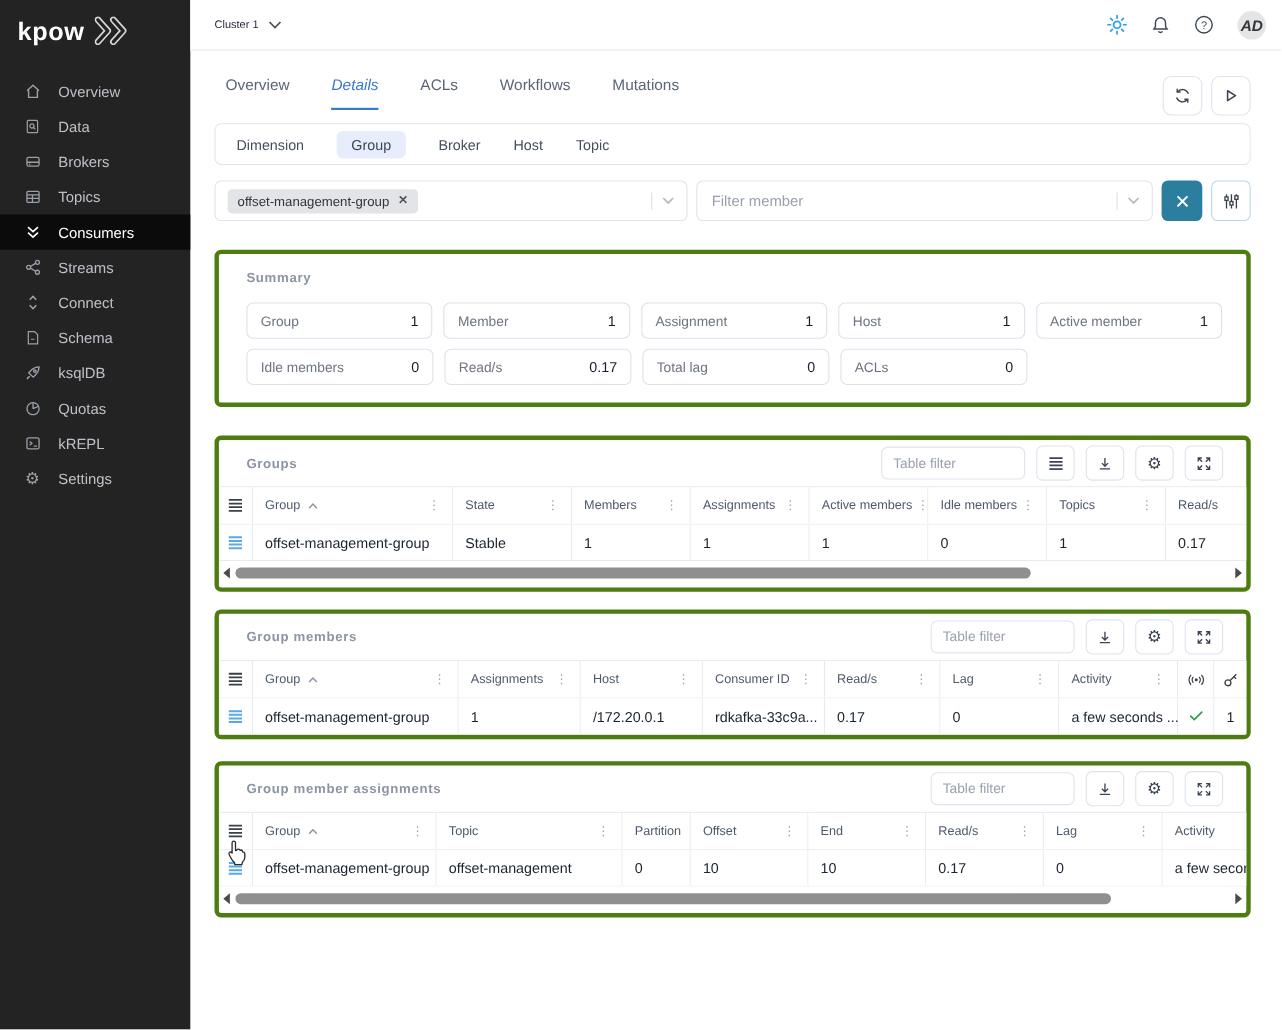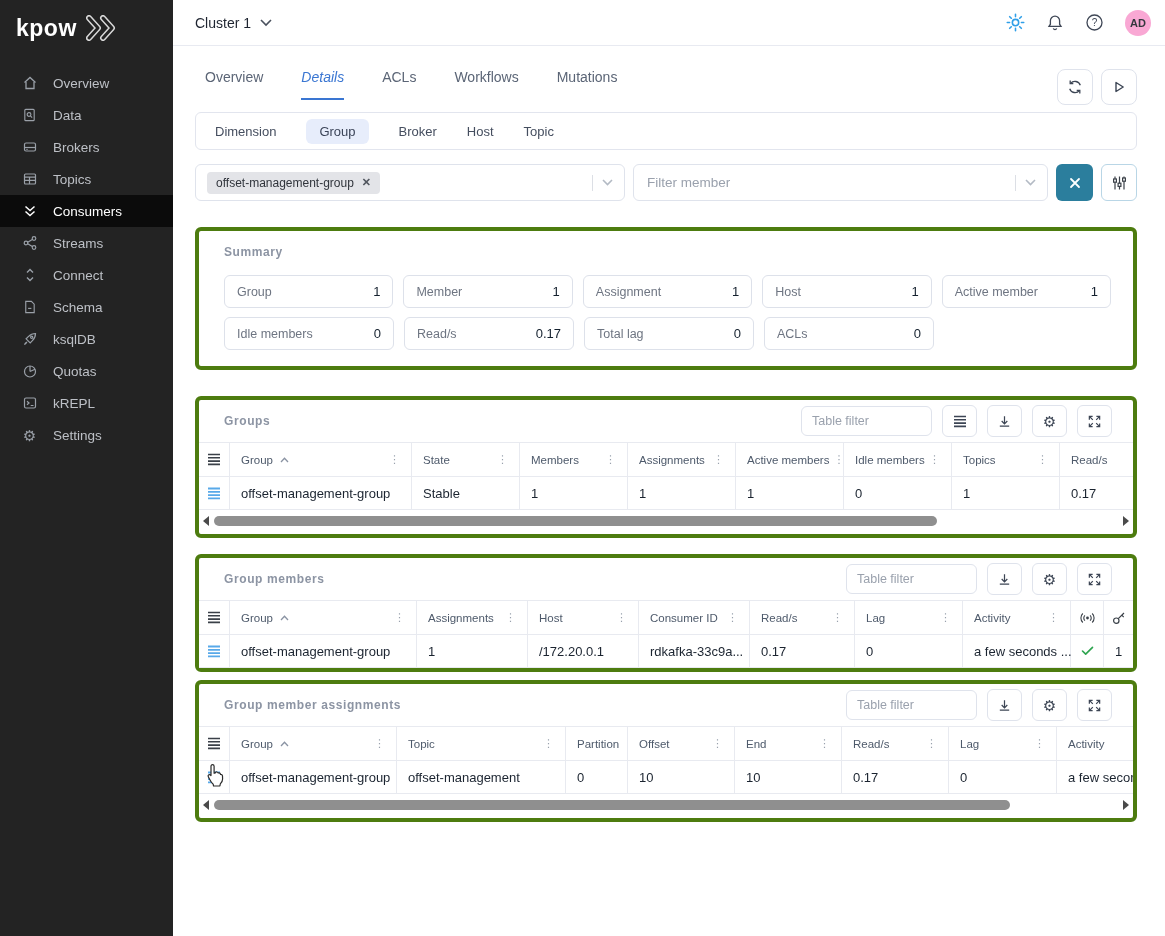--- a/index.html
+++ b/index.html
@@ -15,25 +15,25 @@
   .nav-item{display:flex;align-items:center;gap:15px;height:32px;padding-left:21px;
             color:#bdc0c6;font-size:13.5px;cursor:pointer;}
   .nav-item .nicon{width:17px;display:flex;justify-content:center;color:#9aa0a8;}
   .nav-item.active{background:#0b0b0b;color:#fff;}
   .nav-item.active .nicon{color:#fff;}
 
   
   .topbar{position:absolute;left:173px;top:0;width:992px;height:46px;background:#fff;
           border-bottom:1px solid #e8eaf1;display:flex;align-items:center;
           justify-content:space-between;padding:0 14px 0 22px;box-sizing:border-box;}
-  .cluster{display:flex;align-items:center;gap:9px;font-size:14px;color:#1e2430;cursor:pointer;}
+  .cluster{display:flex;align-items:center;gap:9px;font-size:10px;color:#1e2430;cursor:pointer;}
   .top-icons{display:flex;align-items:center;gap:21px;}
   .tico{display:flex;cursor:pointer;color:#3f4756;}
-  .avatar{width:26px;height:26px;border-radius:50%;background:#f9a8d4;display:flex;
-          align-items:center;justify-content:center;font-size:11px;font-weight:bold;color:#33373d;}
+  .avatar{width:26px;height:26px;border-radius:50%;background:#e5e5e5;display:flex;
+          align-items:center;justify-content:center;font-size:14px;font-weight:bold;color:#33373d;font-style:italic;}
 
   
   .content{position:absolute;left:195px;top:47px;width:942px;}
 
   .tabsrow{display:flex;justify-content:space-between;align-items:flex-start;margin-top:22px;}
   .tabs{display:flex;gap:38px;padding-left:10px;}
   .tab{font-size:14px;color:#5b6576;padding-bottom:13px;cursor:pointer;border-bottom:2px solid transparent;}
   .tab.active{color:#3a76d2;border-bottom-color:#3a76d2;font-style:italic;}
   .actions{display:flex;gap:8px;}
   .abtn{width:34px;height:34px;border:1px solid #dfe3ec;border-radius:8px;background:#fff;
@@ -58,21 +58,21 @@
   .finput input{border:none;outline:none;flex:1;font-size:13.5px;color:#333;
                 font-family:"Liberation Sans",sans-serif;}
   .finput input::placeholder,.tfilter::placeholder{color:#9aa1ad;}
   .xbtn{flex:0 0 37px;background:#2b7e9d;border-radius:6px;display:flex;align-items:center;
         justify-content:center;cursor:pointer;border:none;}
   .slbtn{flex:0 0 34px;border:1px solid #b9d6e6;border-radius:6px;background:#fff;
          display:flex;align-items:center;justify-content:center;cursor:pointer;}
 
   
   .card{border:4px solid #4d7c0f;border-radius:6px;background:#fff;}
-  .mt26{margin-top:26px;} .mt16{margin-top:16px;} .mt20{margin-top:8px;}
+  .mt26{margin-top:26px;} .mt16{margin-top:16px;} .mt20{margin-top:20px;}
   .card-title{font-size:12px;color:#8c94a3;letter-spacing:.6px;font-weight:bold;}
   .card-head{display:flex;align-items:center;justify-content:space-between;
              padding:0 21px 0 25px;height:42px;}
   .head-tools{display:flex;gap:10px;align-items:center;}
   .tfilter{width:131px;height:30px;border:1px solid #dfe3ec;border-radius:6px;padding:0 10px;
            box-sizing:border-box;font-size:12.5px;outline:none;font-family:"Liberation Sans",sans-serif;}
   .tbtn{width:33px;height:30px;border:1px solid #dfe3ec;border-radius:6px;background:#fff;
         display:flex;align-items:center;justify-content:center;color:#3c4554;cursor:pointer;}
 
   

